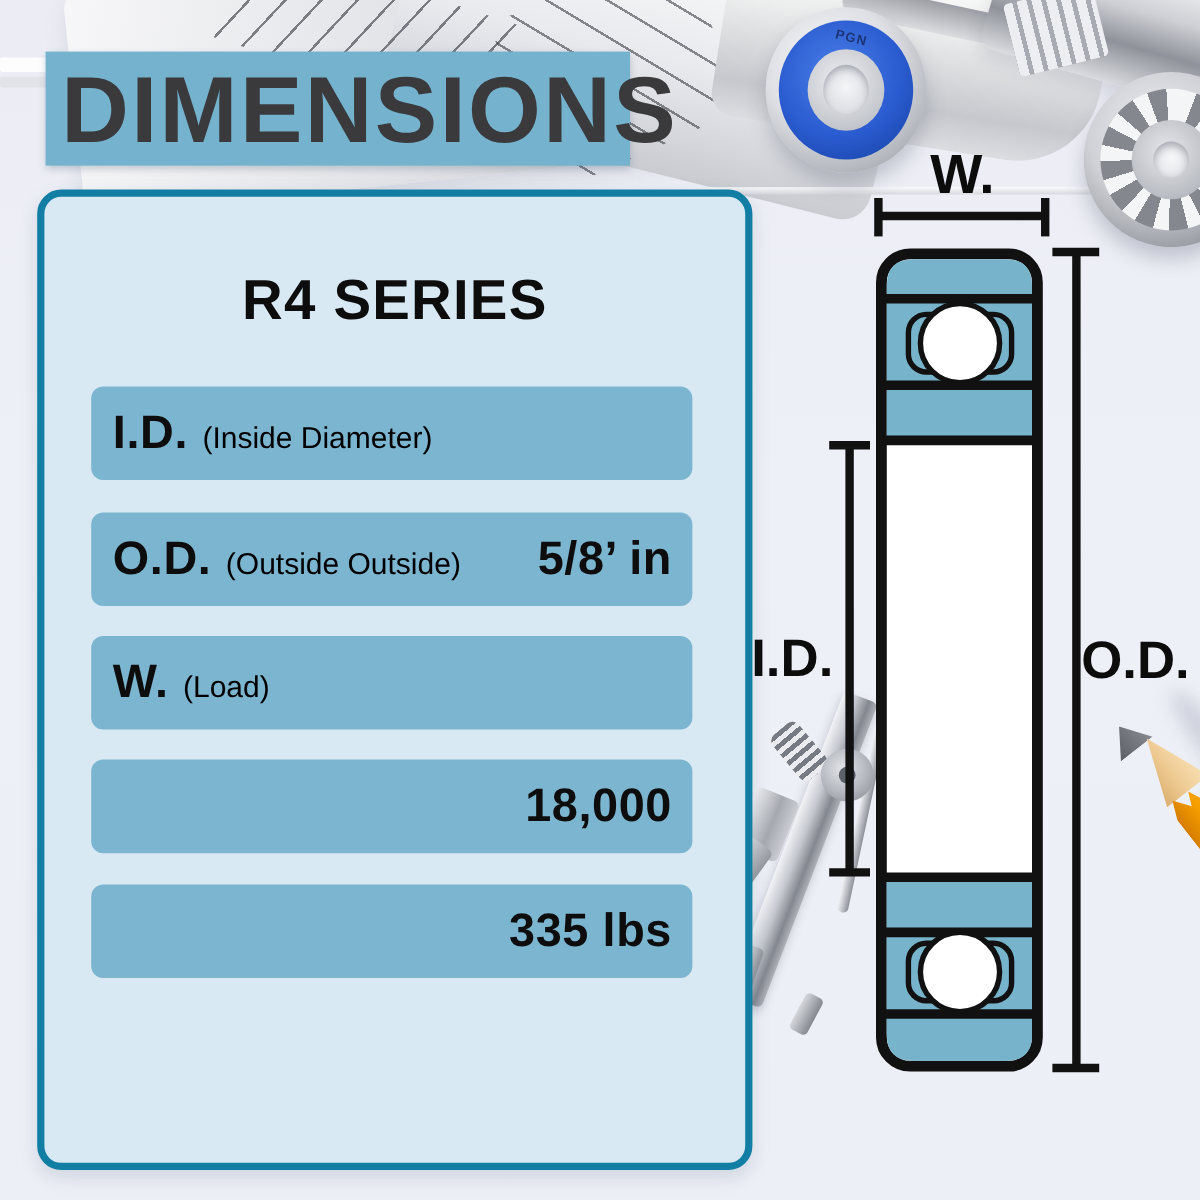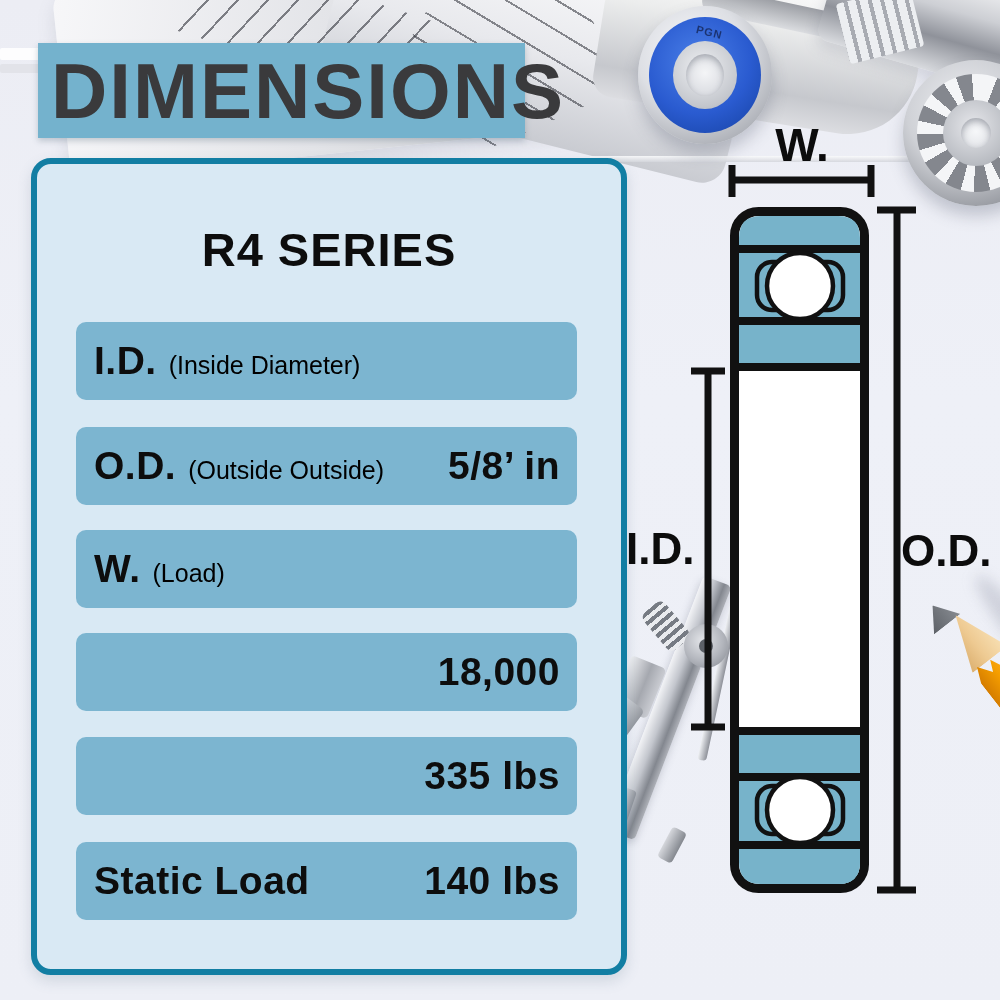--- a/index.html
+++ b/index.html
@@ -201,27 +201,20 @@
   </div>
 
   <div class="abs spec-row" style="top:633px">
     <span class="spec-value">18,000</span>
   </div>
 
   <div class="abs spec-row" style="top:737px">
     <span class="spec-value">335 lbs</span>
   </div>
 
-  <div class="abs spec-row" style="top:842px">
-    <span class="row-group">
-      <span class="spec-label">Static Load</span>
-      <span class="spec-note"></span>
-    </span>
-    <span class="spec-value">140 lbs</span>
-  </div>
 
   <svg class="abs diagram-svg" viewBox="600 90 400 860">
 
     <rect x="734.5" y="211.5" width="130" height="677" rx="24" fill="#ffffff" stroke="#111111" stroke-width="9"></rect>
 
     <path d="M739,238 Q739,216 761,216 L838,216 Q860,216 860,238 L860,367 L739,367 Z" fill="#77b3ca"></path>
 
     <path d="M739,731 L860,731 L860,862 Q860,884 838,884 L761,884 Q739,862 739,862 L739,731 Z" fill="#77b3ca"></path>
     <path d="M739,731 L860,731 L860,862 Q860,884 838,884 L761,884 Q739,884 739,862 Z" fill="#77b3ca"></path>
 

